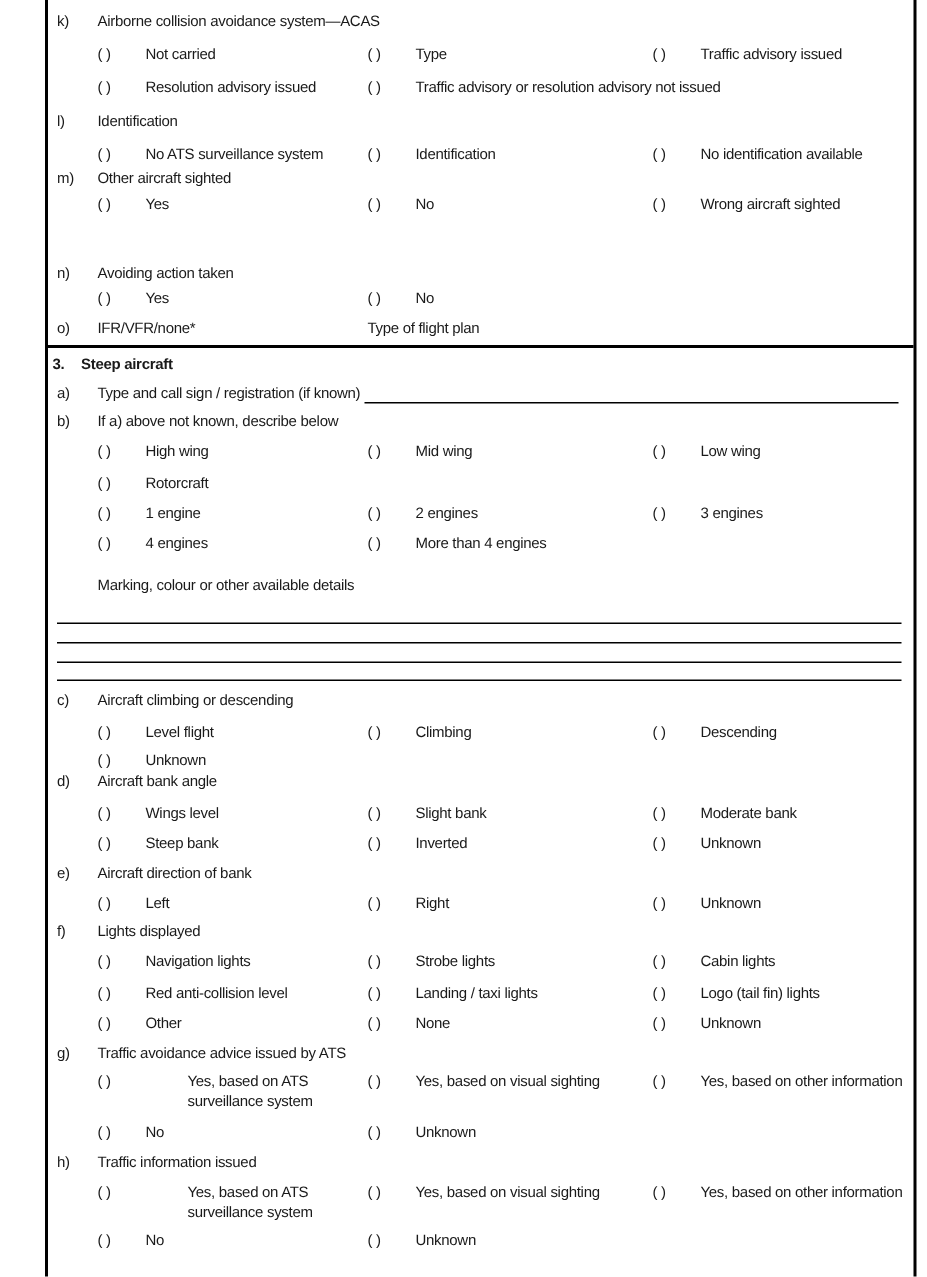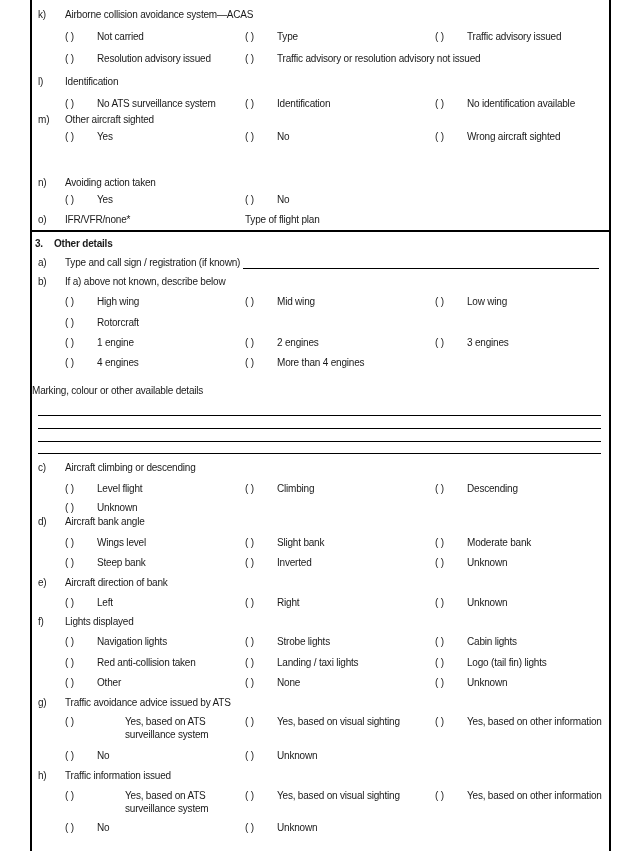--- a/index.html
+++ b/index.html
@@ -28,21 +28,21 @@
   
   .vrow { display:grid; grid-template-columns:27px 180px 1fr; padding-left:6px; }
   
   .s3row { display:grid; grid-template-columns:19px 1fr; padding-left:3px; font-weight:700; }
   
   .arow { display:flex; padding-left:6px; padding-right:10px; align-items:flex-end; }
   .a-letter { flex:0 0 27px; }
   .a-title { white-space:nowrap; }
   .a-line { flex:1; border-bottom:1.5px solid #000; margin-left:3px; height:13px; }
   
-  .trow { }
+  .trow { padding-left:33px; }
   
   .rule { position:absolute; left:6px; right:8px; height:0; border-top:1.5px solid #000; }
   .sep  { position:absolute; left:0; right:0; height:0; border-top:2px solid #000; }
 </style>
 </head>
 <body>
 
 <div class="sheet">
 
   <div class="r hrow" style="top:8px">
@@ -129,21 +129,21 @@
 
   <div class="r vrow" style="top:213px">
     <span>o)</span>
     <span>IFR/VFR/none*</span>
     <span>Type of flight plan</span>
   </div>
 
   <div class="sep" style="top:230px"></div>
   <div class="r s3row" style="top:237px">
     <span>3.</span>
-    <span>Other details</span>
+    <span>Steep aircraft</span>
   </div>
 
   <div class="r arow" style="top:256px">
     <span class="a-letter">a)</span>
     <span class="a-title">Type and call sign / registration (if known)</span>
     <span class="a-line"></span>
   </div>
 
   <div class="r hrow" style="top:275px">
     <span>b)</span>
@@ -294,21 +294,21 @@
       <span class="lbl">Strobe lights</span>
     </div>
     <div class="opt c3">
       <span class="paren">( )</span>
       <span class="lbl">Cabin lights</span>
     </div>
   </div>
   <div class="r orow" style="top:656px">
     <div class="opt c1">
       <span class="paren">( )</span>
-      <span class="lbl">Red anti-collision taken</span>
+      <span class="lbl">Red anti-collision level</span>
     </div>
     <div class="opt c2">
       <span class="paren">( )</span>
       <span class="lbl">Landing / taxi lights</span>
     </div>
     <div class="opt c3">
       <span class="paren">( )</span>
       <span class="lbl">Logo (tail fin) lights</span>
     </div>
   </div>

